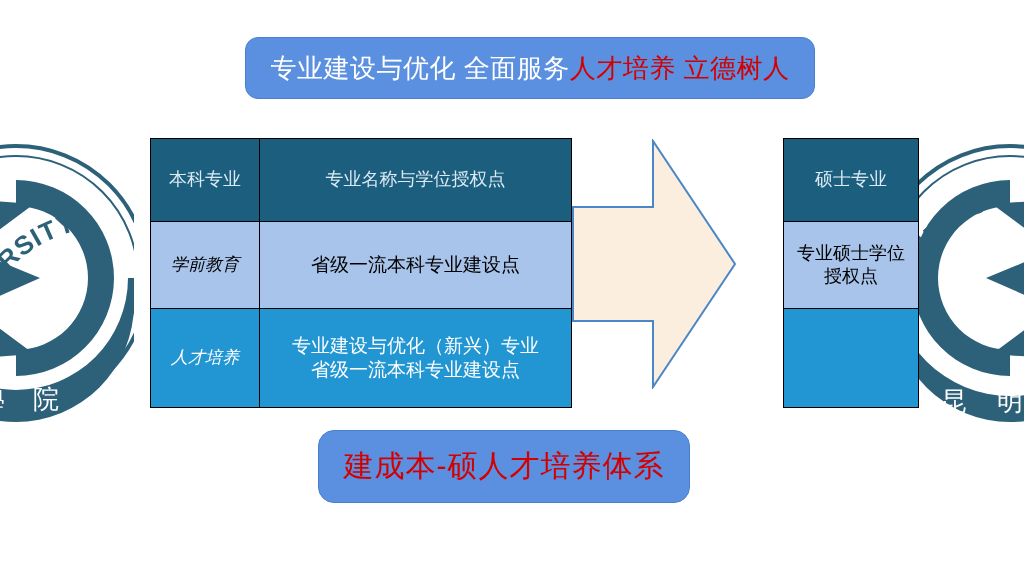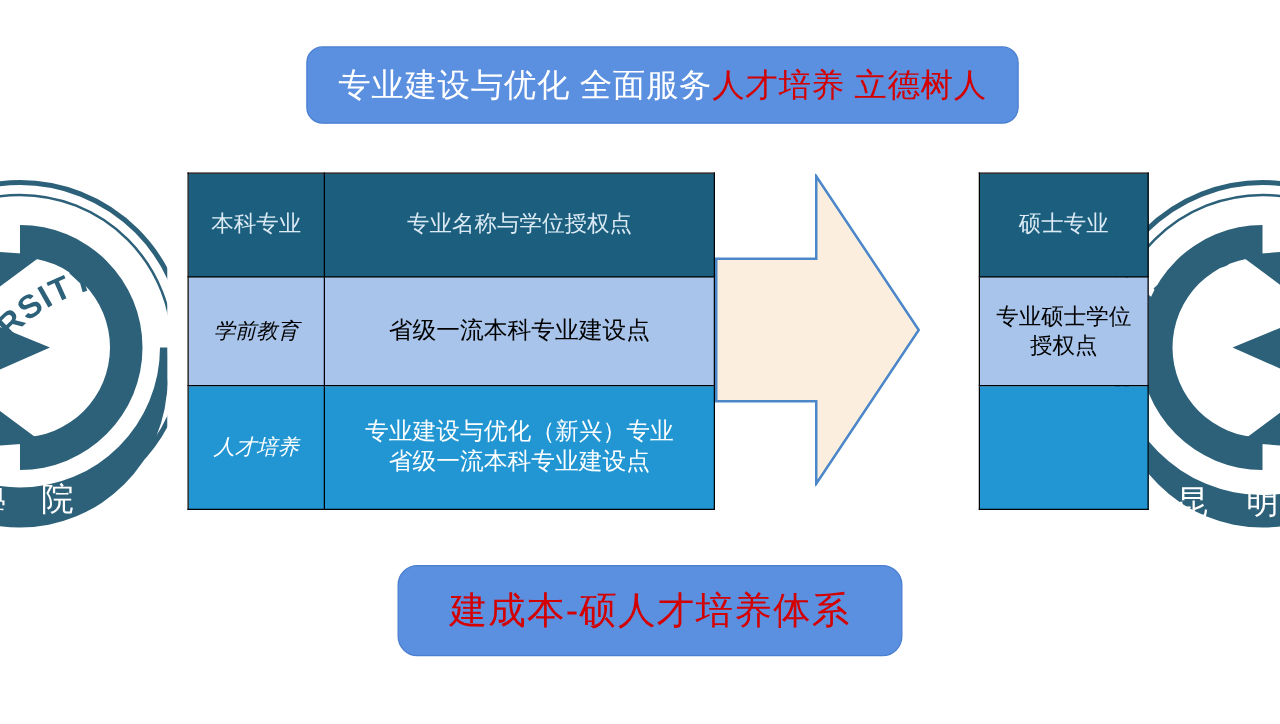--- a/index.html
+++ b/index.html
@@ -49,22 +49,22 @@
   }
   .banner-top .seg {
     font-size: 26px;
     letter-spacing: 0.5px;
   }
   .seg-white { color: #ffffff; }
   .seg-red   { color: #d40000; }
 
   .banner-bottom {
     left: 318px;
-    top: 452px;
-    width: 404px;
+    top: 430px;
+    width: 372px;
     height: 73px;
     border-radius: 16px;
     text-align: center;
   }
   .banner-bottom .seg {
     color: #d40000;
     font-size: 30px;
     letter-spacing: 1px;
   }
 

